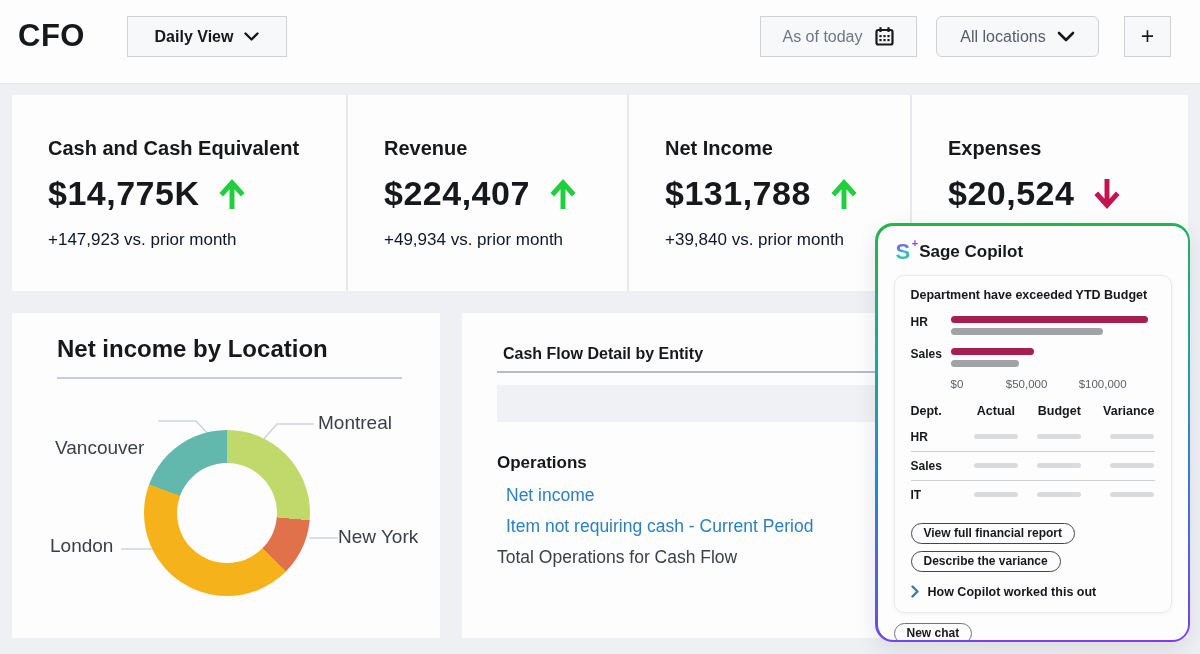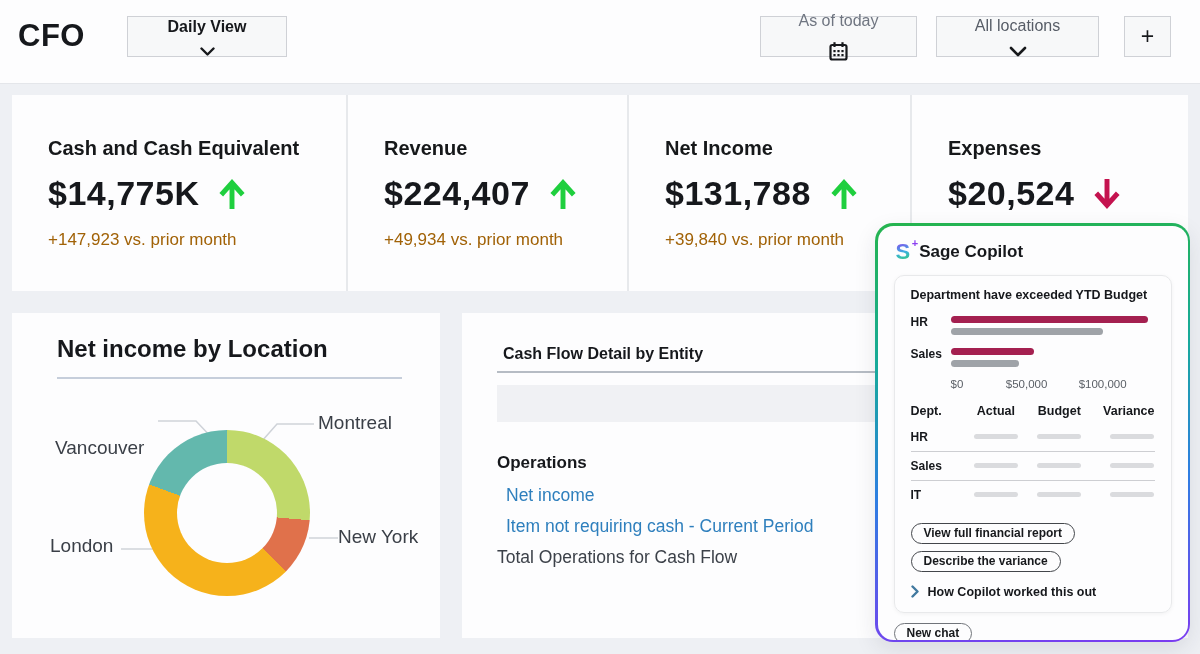--- a/index.html
+++ b/index.html
@@ -7,38 +7,38 @@
   body {
     font-family:"Liberation Sans","DejaVu Sans",sans-serif;
     background:#eef0f4; color:#16181c; position:relative;
     -webkit-font-smoothing:antialiased;
   }
   
   .header { position:absolute; left:0; top:0; width:1200px; height:84px;
             background:#fdfdfe; border-bottom:1px solid #e4e6ea; }
   .app-title { position:absolute; left:18px; top:18px; font-size:31px; font-weight:800; letter-spacing:.5px; }
   .hbtn { position:absolute; top:16px; height:41px; background:#f7f8f9; border:1px solid #cfd1d6;
-          display:flex; align-items:center; justify-content:center; gap:11px; cursor:pointer;flex-direction:column; }
+          display:flex; align-items:center; justify-content:center; gap:11px; cursor:pointer; }
   .view-btn { left:127px; width:160px; font-size:16px; font-weight:700; }
   .date-btn { left:760px; width:157px; font-size:16px; color:#6f7581; }
-  .loc-btn  { left:936px; width:163px; font-size:16px; color:#565c66; }
+  .loc-btn  { left:936px; width:163px; font-size:16px; color:#565c66;border-radius:6px; }
   .add-btn  { left:1124px; width:47px; font-size:23px; font-weight:500; color:#17191c; }
   
   .kpi-row { position:absolute; left:12px; top:95px; width:1176px; height:196px; display:flex; }
   .kpi-card { background:#fdfdfe; height:100%; padding:42px 0 0 36px; border-right:2px solid #e7e9ec; }
   .kpi-card:last-child { border-right:none; }
   .kpi-card:nth-child(1){width:336px;} .kpi-card:nth-child(2){width:281px;}
   .kpi-card:nth-child(3){width:283px;} .kpi-card:nth-child(4){width:276px;}
   .kpi-title { font-size:20px; font-weight:600; color:#16181a; }
   .kpi-value-row { display:flex; align-items:center; gap:20px; margin-top:14px; }
   .kpi-value { font-size:34px; font-weight:800; letter-spacing:.5px; }
   .trend { width:26px; height:30px; }
   .trend.up   { color:#1fcf3e; }
   .trend.down { color:#c4134f; transform:rotate(180deg); }
-  .kpi-delta { margin-top:17px; font-size:17px; color:#a16207; }
+  .kpi-delta { margin-top:17px; font-size:17px; color:#0f172a; }
   
   .card { position:absolute; background:#fdfdfe; border-radius:0; }
   .location-card { left:12px; top:313px; width:428px; height:325px; }
   .card-title-lg { position:absolute; left:45px; top:22px; font-size:24px; font-weight:800; }
   .loc-divider { position:absolute; left:45px; top:64px; width:345px; height:2px; background:#c6cedb; }
   .donut { position:absolute; left:132px; top:117px; width:166px; height:166px; border-radius:50%; }
   .donut-hole { position:absolute; left:33px; top:33px; width:100px; height:100px; border-radius:50%; background:#fdfdfe; }
   .chart-label { position:absolute; font-size:19px; color:#3a3f47; }
   .leader-svg { position:absolute; left:0; top:0; width:428px; height:325px; pointer-events:none; }
   .cashflow-card { left:462px; top:313px; width:726px; height:325px; }

